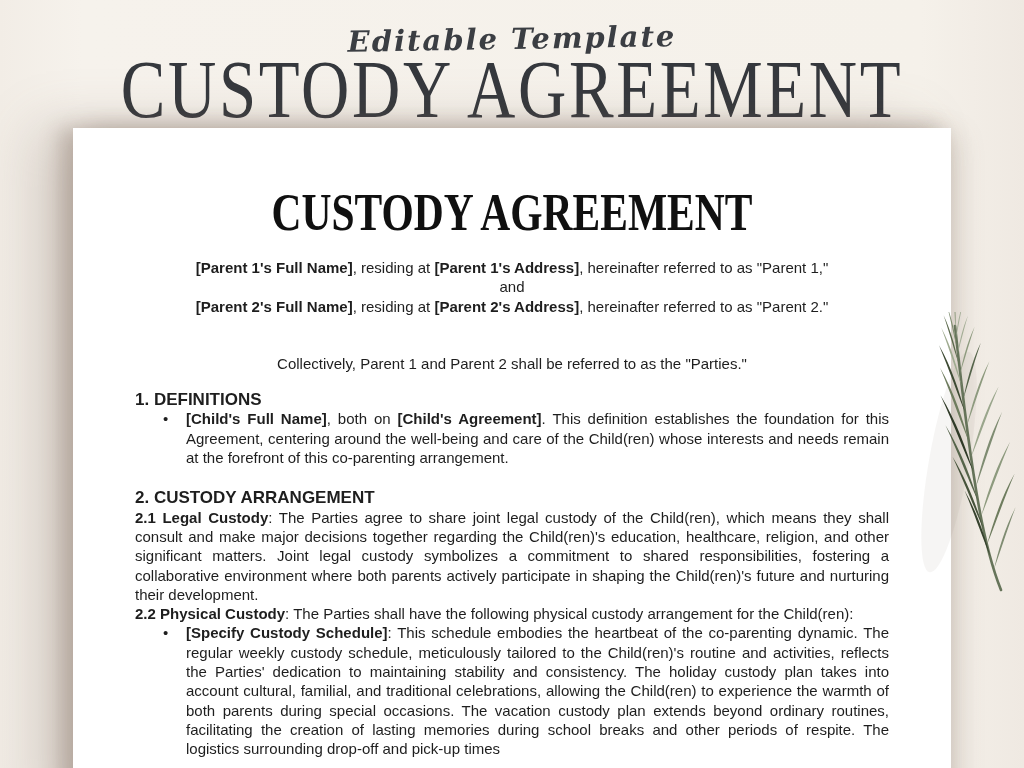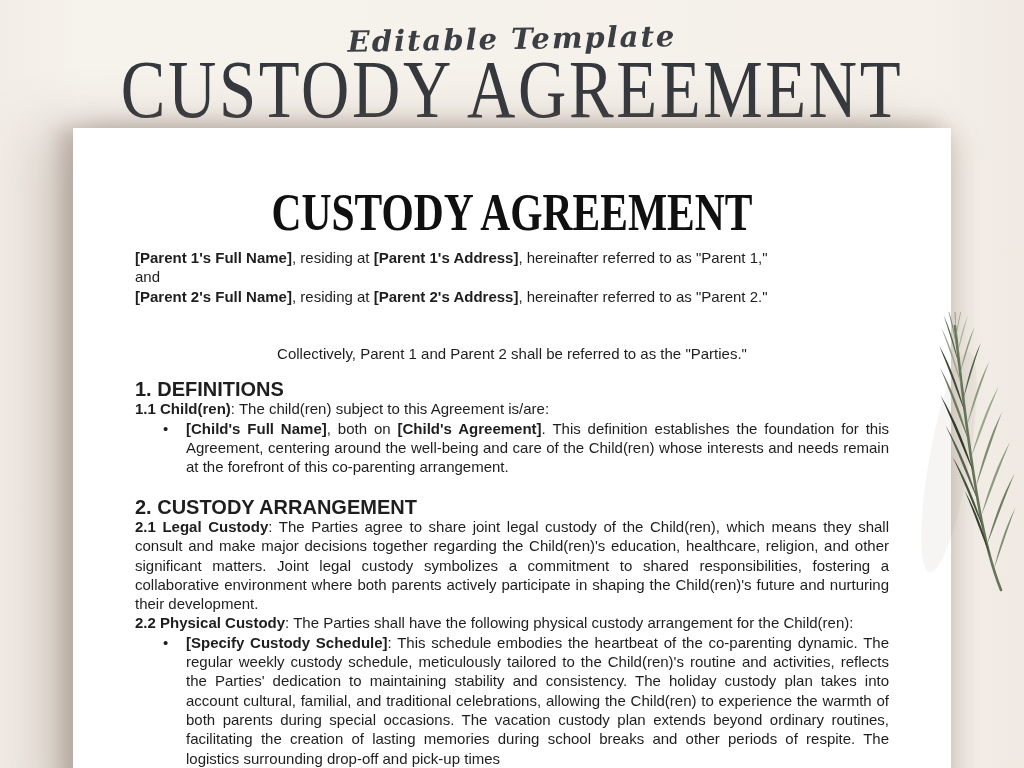--- a/index.html
+++ b/index.html
@@ -55,23 +55,23 @@
     font-weight:bold;
     font-size:50px; line-height:1.1;
     color:#101010;
     transform:scale(0.83,1.05);
     transform-origin:center top;
     white-space:nowrap;
   }
   .body-text { font-size:15px; line-height:19.3px; }
   p.para { text-align:justify; }
   p.intro { margin-top:23px; }
-  p.parties { margin-top:9px; text-align:left; }
+  p.parties { margin-top:19px; text-align:center; }
   p.collective { margin-top:38px; text-align:center; }
-  h3.sec { font-size:20px; line-height:19.3px; font-weight:bold; }
+  h3.sec { font-size:17px; line-height:19.3px; font-weight:bold; }
   h3.sec1 { margin-top:17px; }
   h3.sec2 { margin-top:21px; }
   ul.blist { list-style:none; }
   ul.blist li {
     position:relative;
     padding-left:51px;
     text-align:justify;
   }
   ul.blist li::before {
     content:"\2022";
@@ -93,21 +93,20 @@
 
 <main class="page body-text">
   <h2 class="doc-title">CUSTODY AGREEMENT</h2>
 
 
   <p class="parties"><b>[Parent 1's Full Name]</b><span>, residing at </span><b>[Parent 1's Address]</b><span>, hereinafter referred to as "Parent 1,"</span><br><span>and</span><br><b>[Parent 2's Full Name]</b><span>, residing at </span><b>[Parent 2's Address]</b><span>, hereinafter referred to as "Parent 2."</span></p>
 
   <p class="collective">Collectively, Parent 1 and Parent 2 shall be referred to as the "Parties."</p>
 
   <h3 class="sec sec1">1. DEFINITIONS</h3>
-  <p class="para"><b>1.1 Child(ren)</b><span>: The child(ren) subject to this Agreement is/are:</span></p>
   <ul class="blist">
     <li><b>[Child's Full Name]</b><span>, both on </span><b>[Child's Agreement]</b><span>. This definition establishes the foundation for this Agreement, centering around the well-being and care of the Child(ren) whose interests and needs remain at the forefront of this co-parenting arrangement.</span></li>
   </ul>
 
   <h3 class="sec sec2">2. CUSTODY ARRANGEMENT</h3>
   <p class="para"><b>2.1 Legal Custody</b><span>: The Parties agree to share joint legal custody of the Child(ren), which means they shall consult and make major decisions together regarding the Child(ren)'s education, healthcare, religion, and other significant matters. Joint legal custody symbolizes a commitment to shared responsibilities, fostering a collaborative environment where both parents actively participate in shaping the Child(ren)'s future and nurturing their development.</span></p>
   <p class="para"><b>2.2 Physical Custody</b><span>: The Parties shall have the following physical custody arrangement for the Child(ren):</span></p>
   <ul class="blist">
     <li><b>[Specify Custody Schedule]</b><span>: This schedule embodies the heartbeat of the co-parenting dynamic. The regular weekly custody schedule, meticulously tailored to the Child(ren)'s routine and activities, reflects the Parties' dedication to maintaining stability and consistency. The holiday custody plan takes into account cultural, familial, and traditional celebrations, allowing the Child(ren) to experience the warmth of both parents during special occasions. The vacation custody plan extends beyond ordinary routines, facilitating the creation of lasting memories during school breaks and other periods of respite. The logistics surrounding drop-off and pick-up times</span></li>
   </ul>

